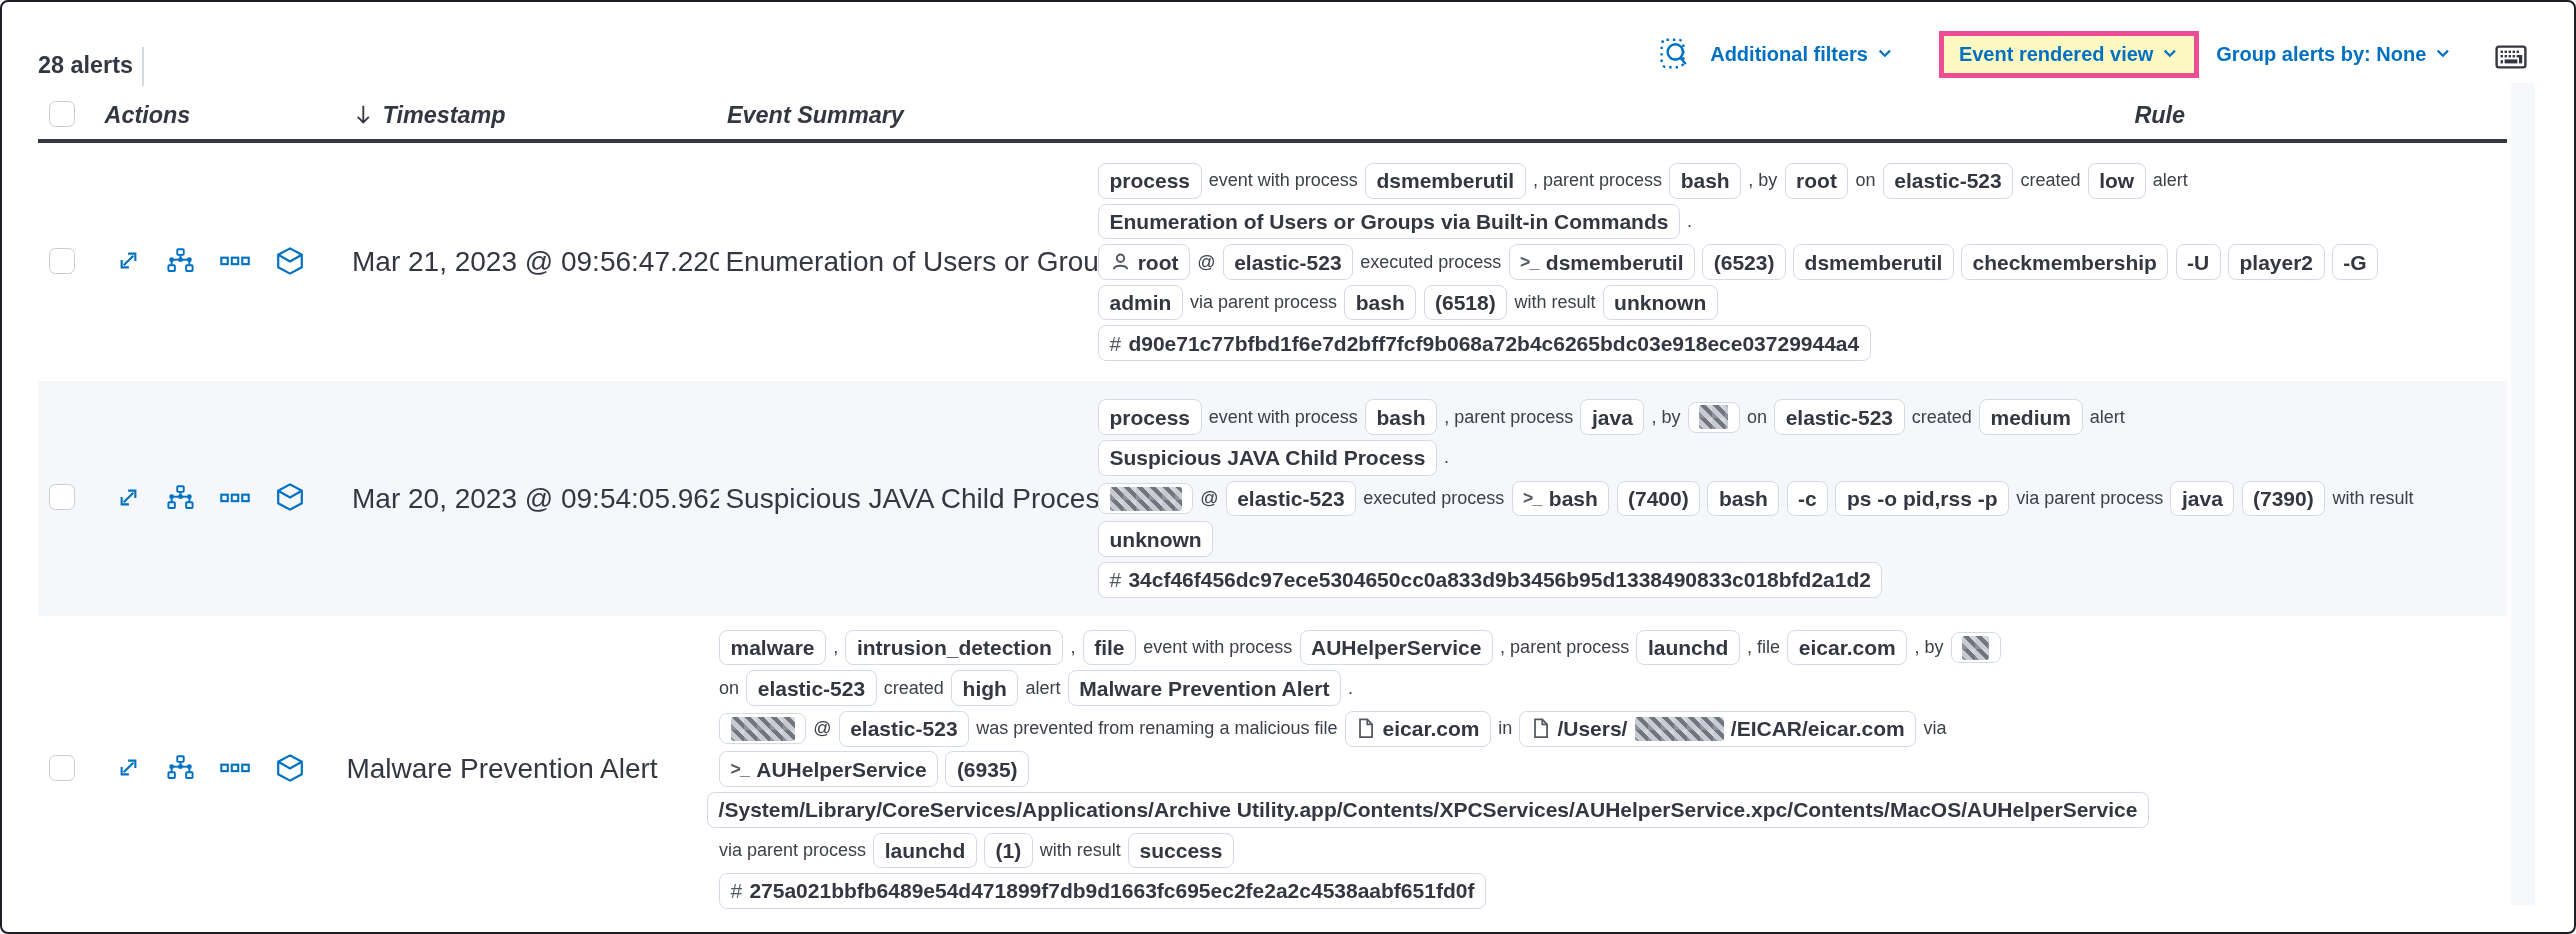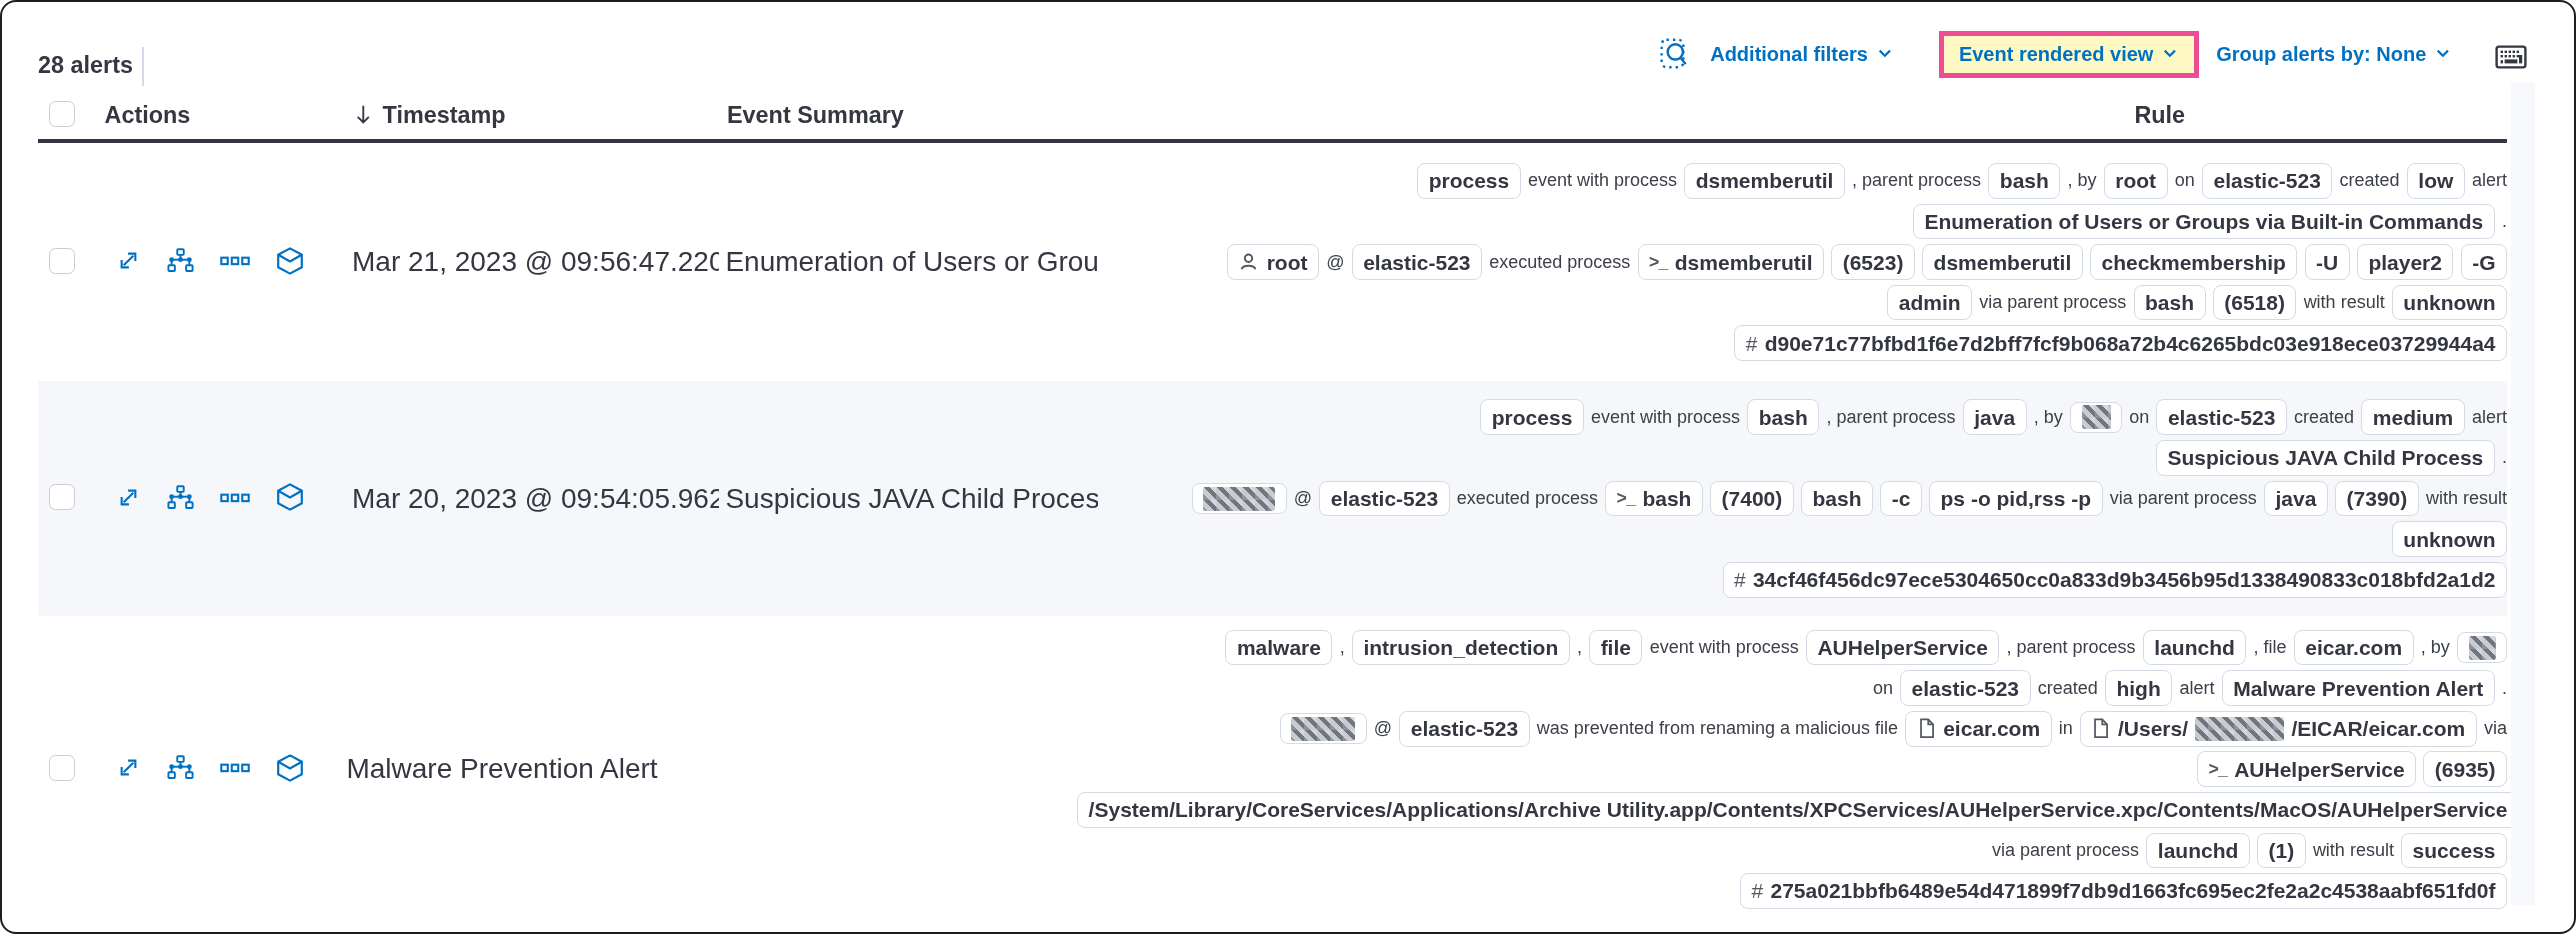--- a/index.html
+++ b/index.html
@@ -1,42 +1,42 @@
 <!DOCTYPE html>
 <html style="font-size:13px"><head>
 <meta charset="utf-8">
 <style>
   html,body{margin:0;padding:0;background:#fff;}
   .screen{position:relative;width:2576px;height:934px;box-sizing:border-box;
-    border:2.4px solid #1d1e24;border-radius:16px;background:#fff;overflow:hidden;
+    border:2.4px solid #1d1e24;border-radius:8px;background:#fff;overflow:hidden;
     font-family:"Liberation Sans","DejaVu Sans",sans-serif;color:#343741;}
   
   .alert-count{position:absolute;top:50px;left:36px;font-size:23.4px;font-weight:600;color:#343741;}
   .count-divider{position:absolute;top:45px;left:140px;width:1.6px;height:39px;background:#d3dae6;}
   .controls{position:absolute;top:29px;right:122px;display:flex;align-items:center;gap:17.7px;}
   .link-btn{display:flex;align-items:center;gap:8px;font-size:20px;font-weight:600;color:#0071c2;cursor:pointer;white-space:nowrap;background:none;border:none;padding:0;font-family:inherit;}
   .icon-btn{background:none;border:none;padding:0;cursor:pointer;display:flex;align-items:center;}
   .pink-box{border:5.6px solid #ec4d94;padding:7.2px 14.5px;display:flex;align-items:center;background:#fef9c3;margin-left:28px;}
   .kbd-btn{position:absolute;top:42px;right:47px;}
   
   .table{position:absolute;top:89px;left:36px;right:67px;}
   .thead{display:flex;align-items:center;height:48px;border-bottom:4px solid #343741;}
-  .th{font-size:23.4px;font-weight:700;color:#343741;display:flex;align-items:center;box-sizing:border-box;}
+  .th{font-size:23.4px;font-weight:700;color:#343741;display:flex;align-items:center;box-sizing:border-box;font-style:italic;}
   .col-check{width:52px;box-sizing:border-box;padding-left:10.5px;flex:none;}
   .col-actions{width:250px;box-sizing:border-box;padding-left:14.5px;flex:none;}
   .col-time{width:379px;box-sizing:border-box;padding-left:12px;flex:none;}
   .col-rule{width:379px;box-sizing:border-box;padding-left:6.4px;flex:none;}
   .col-summary{flex:1;box-sizing:border-box;padding-left:8px;min-width:0;}
   .sort-arrow{margin-right:8px;display:flex;}
   .row{display:flex;align-items:center;}
   .row.alt{background:#f5f7fa;}
   .cb{display:inline-block;width:24px;height:24px;border:1.6px solid #c9ccd3;border-radius:6.4px;background:#fff;cursor:pointer;flex:none;}
   .actions-cell{display:flex;align-items:center;gap:22px;padding-left:24px;}
   .cell-text{font-size:28px;color:#343741;white-space:nowrap;overflow:hidden;}
-  .summary{display:flex;flex-direction:column;justify-content:center;align-items:flex-end;padding:11.3px 0;}
+  .summary{display:flex;flex-direction:column;justify-content:center;align-items:flex-start;padding:11.3px 0;}
   .es-line{display:flex;justify-content:center;align-items:center;gap:7.2px;margin:2.4px 0;max-width:1418px;}
   .badge{display:inline-flex;align-items:center;gap:7.2px;background:#fff;border:1.6px solid #d3dae6;border-radius:8px;
     padding:2.4px 10.5px;font-size:21px;font-weight:600;color:#343741;white-space:nowrap;line-height:29px;cursor:grab;}
   .plain{font-size:18px;color:#3c4049;white-space:nowrap;}
   .bicon{display:inline-flex;align-items:center;color:#545961;}
   .bicon.txt{font-size:17.7px;font-weight:700;letter-spacing:-0.8px;}
   .bicon.hash{font-size:21px;font-weight:400;letter-spacing:0;}
   .redact{display:inline-block;height:24px;border-radius:2.4px;vertical-align:middle;
     background-image:linear-gradient(45deg,#8d939c 25%,#c8ccd2 25%,#c8ccd2 50%,#70757e 50%,#70757e 75%,#d4d7db 75%);
     background-size:13px 13px;}

